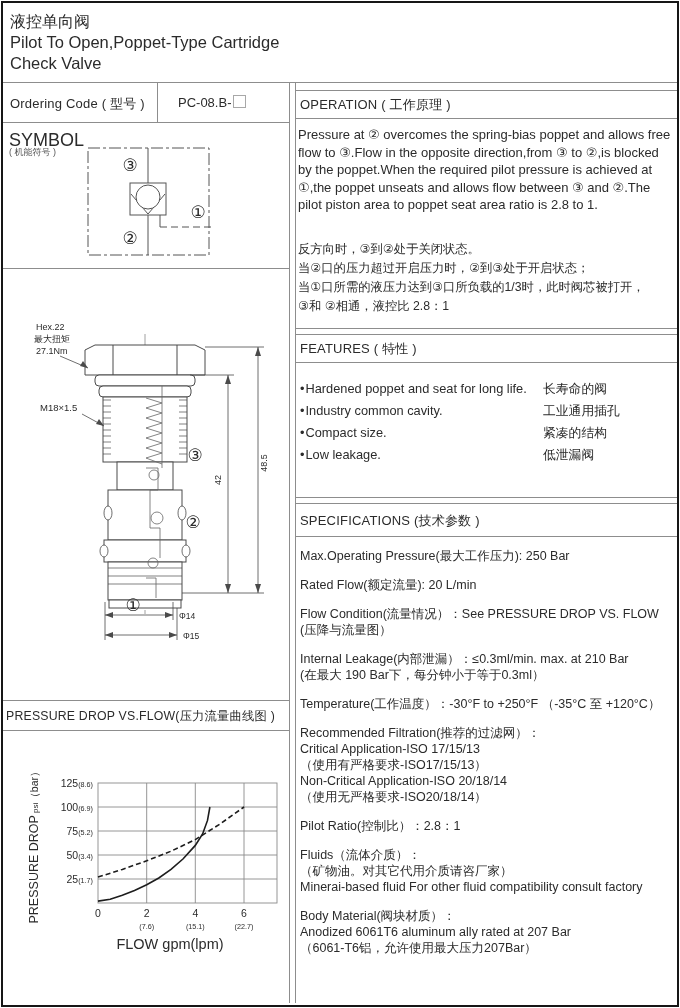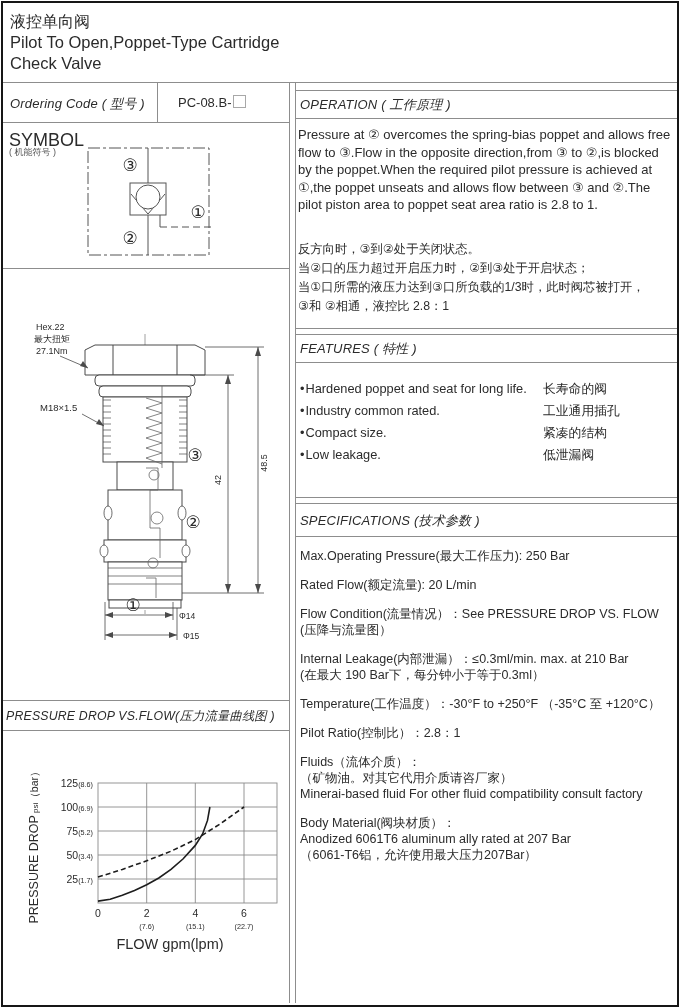--- a/index.html
+++ b/index.html
@@ -4,21 +4,21 @@
 <style>
   html,body{margin:0;padding:0;background:#fff;}
   body{width:680px;height:1008px;position:relative;font-family:"Liberation Sans","DejaVu Sans",sans-serif;color:#2b2b2b;overflow:hidden;}
   .frame{position:absolute;left:1px;top:1px;width:674px;height:1002px;border:2px solid #161616;}
   .hline{position:absolute;height:1px;background:#8d8d8d;}
   .vline{position:absolute;width:1px;background:#8d8d8d;}
   .t{position:absolute;white-space:nowrap;}
   .title-zh{left:10px;top:12px;font-size:16px;}
   .title-en1{left:10px;top:33px;font-size:16.5px;}
   .title-en2{left:10px;top:54px;font-size:16.5px;}
-  .sec-head{font-size:13px;letter-spacing:.2px;font-style:italic;}
+  .sec-head{font-size:13px;letter-spacing:.2px;}
   .code-box{display:inline-block;width:11px;height:11px;border:1px solid #a8a8a8;vertical-align:-1px;margin-left:2px;}
   .op-en div{font-size:13px;line-height:17.6px;}
   .op-zh div{font-size:12.3px;line-height:19px;}
   .feat-row{display:flex;font-size:12.8px;line-height:22px;}
   .feat-en{width:243px;}
   .feat-en::before{content:"\2022";margin-right:1px;}
   .specs{position:absolute;left:300px;top:548px;width:376px;}
   .specs .grp{margin-bottom:13px;}
   .specs .grp div{font-size:12.5px;line-height:16px;white-space:nowrap;}
   svg{position:absolute;overflow:visible;font-family:inherit;}
@@ -213,21 +213,21 @@
 <div class="hline" style="left:295px;top:328px;width:382px"></div>
 <div class="hline" style="left:295px;top:334px;width:382px"></div>
 <div class="t sec-head" style="left:300px;top:340px">FEATURES ( 特性 )</div>
 <div class="hline" style="left:295px;top:362px;width:382px"></div>
 <div style="position:absolute;left:300px;top:378px;width:375px">
   <div class="feat-row">
       <span class="feat-en">Hardened poppet and seat for long life.</span>
       <span>长寿命的阀</span>
     </div>
   <div class="feat-row">
-      <span class="feat-en">Industry common rated.</span>
+      <span class="feat-en">Industry common cavity.</span>
       <span>工业通用插孔</span>
     </div>
   <div class="feat-row">
       <span class="feat-en">Compact size.</span>
       <span>紧凑的结构</span>
     </div>
   <div class="feat-row">
       <span class="feat-en">Low leakage.</span>
       <span>低泄漏阀</span>
     </div>
@@ -249,20 +249,27 @@
       <div>(压降与流量图）</div>
     </div>
   <div class="grp">
       <div>Internal Leakage(内部泄漏）：≤0.3ml/min. max. at 210 Bar</div>
       <div>(在最大 190 Bar下，每分钟小于等于0.3ml）</div>
     </div>
   <div class="grp">
       <div>Temperature(工作温度）：-30°F to +250°F （-35°C 至 +120°C）</div>
     </div>
   <div class="grp">
+      <div>Recommended Filtration(推荐的过滤网）：</div>
+      <div>Critical Application-ISO 17/15/13</div>
+      <div>（使用有严格要求-ISO17/15/13）</div>
+      <div>Non-Critical Application-ISO 20/18/14</div>
+      <div>（使用无严格要求-ISO20/18/14）</div>
+    </div>
+  <div class="grp">
       <div>Pilot Ratio(控制比）：2.8：1</div>
     </div>
   <div class="grp">
       <div>Fluids（流体介质）：</div>
       <div>（矿物油。对其它代用介质请咨厂家）</div>
       <div>Minerai-based fluid For other  fluid compatibility consult  factory</div>
     </div>
   <div class="grp">
       <div>Body Material(阀块材质）：</div>
       <div>Anodized 6061T6 aluminum ally rated at 207 Bar</div>

